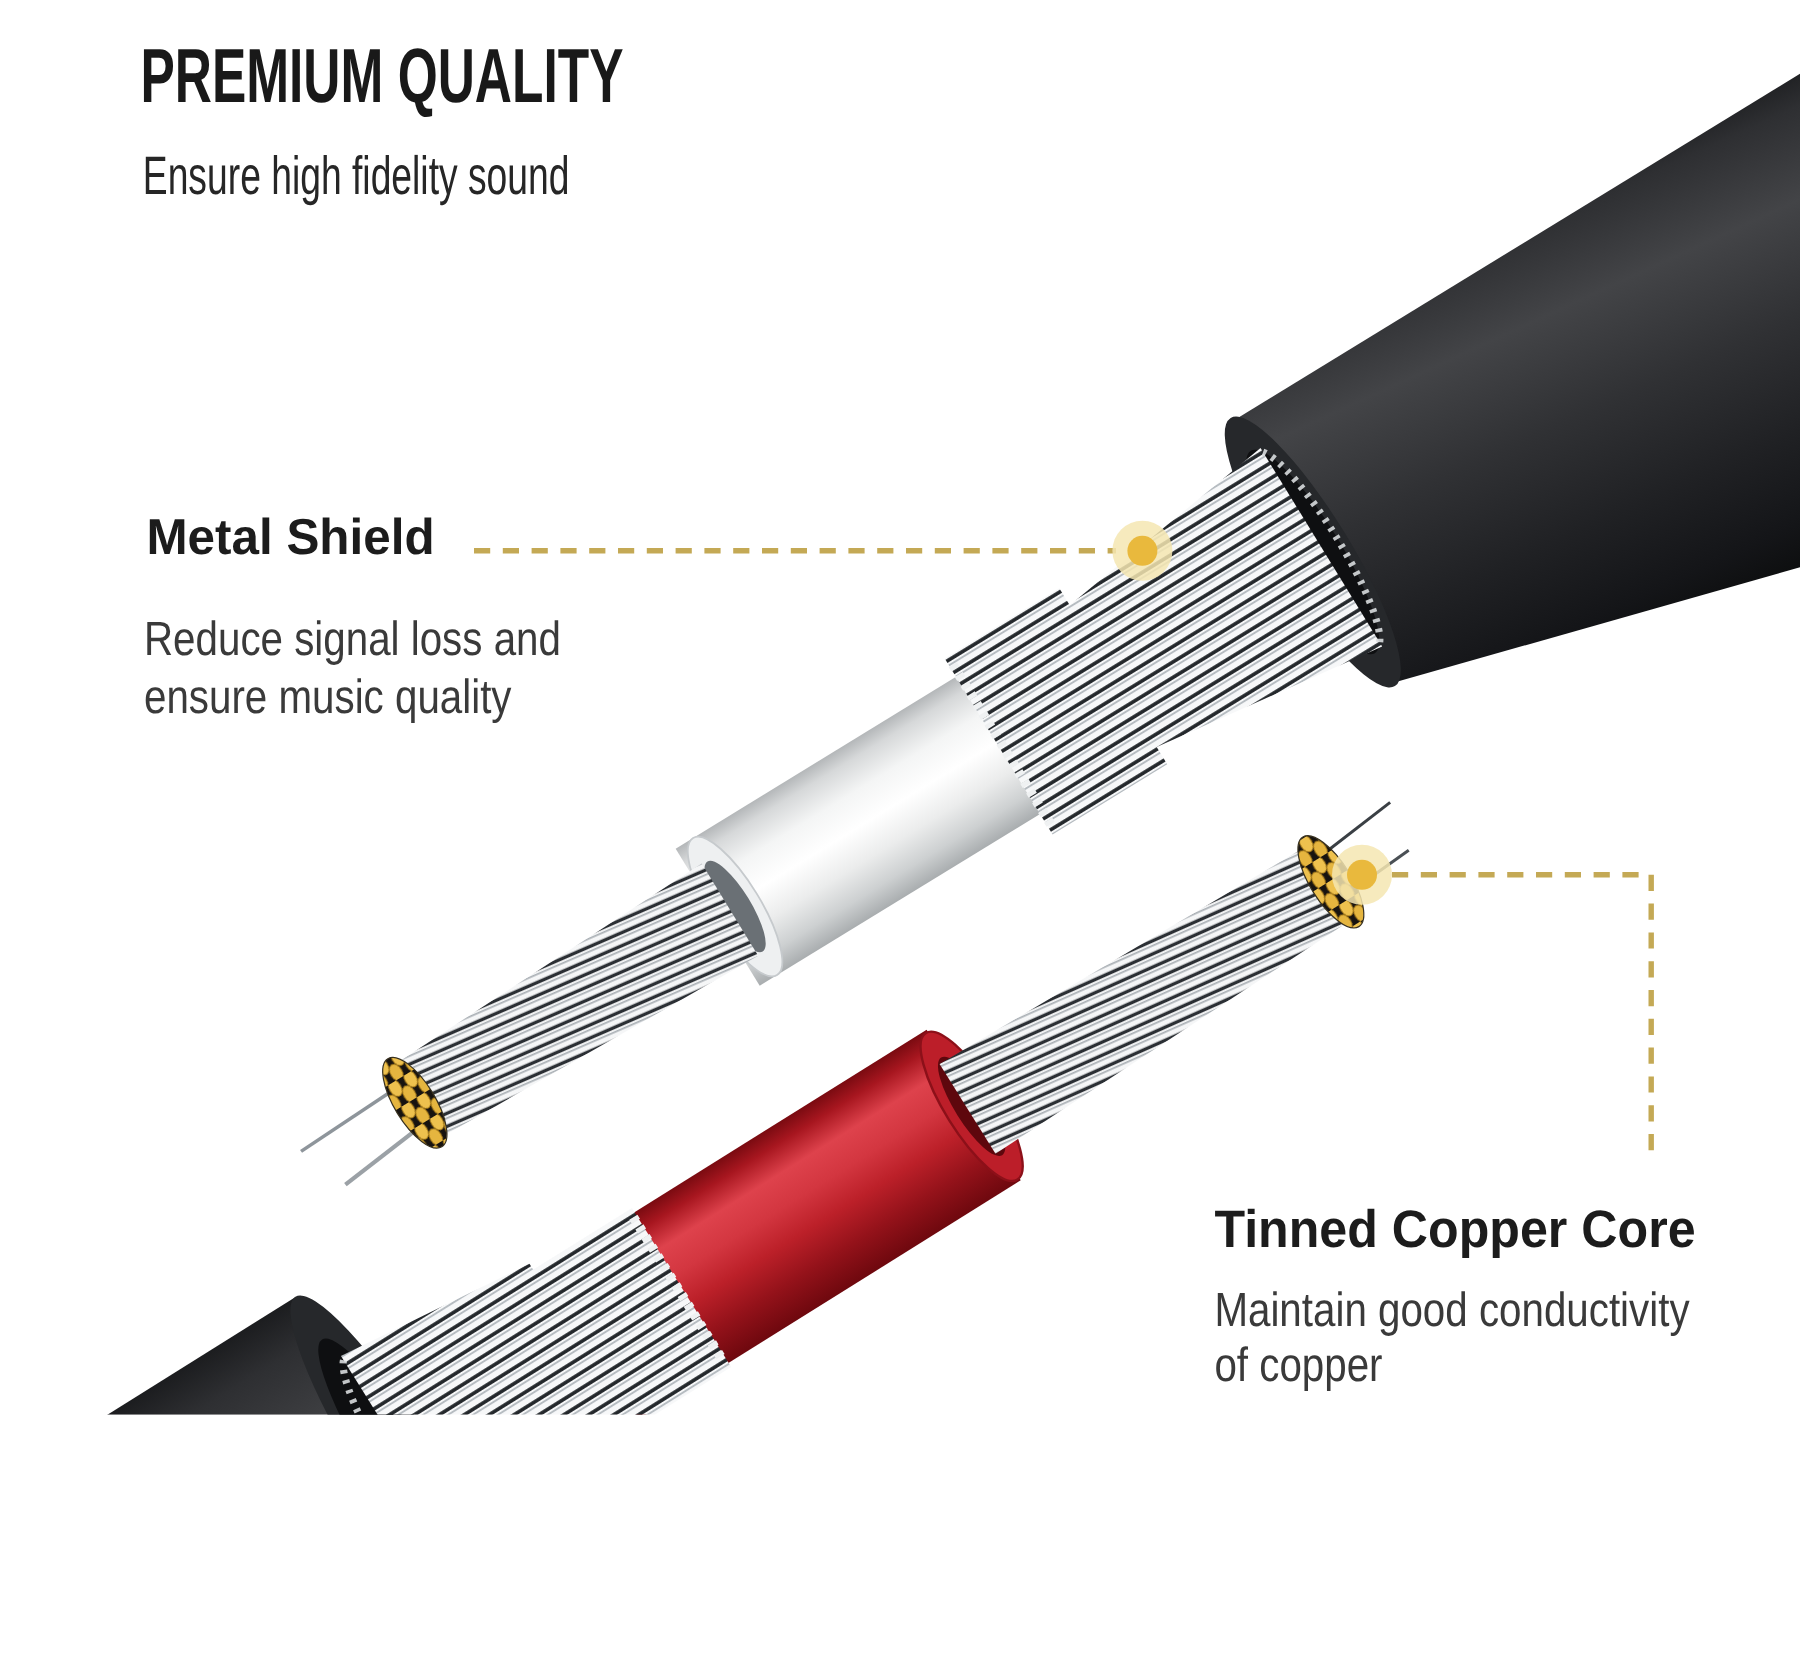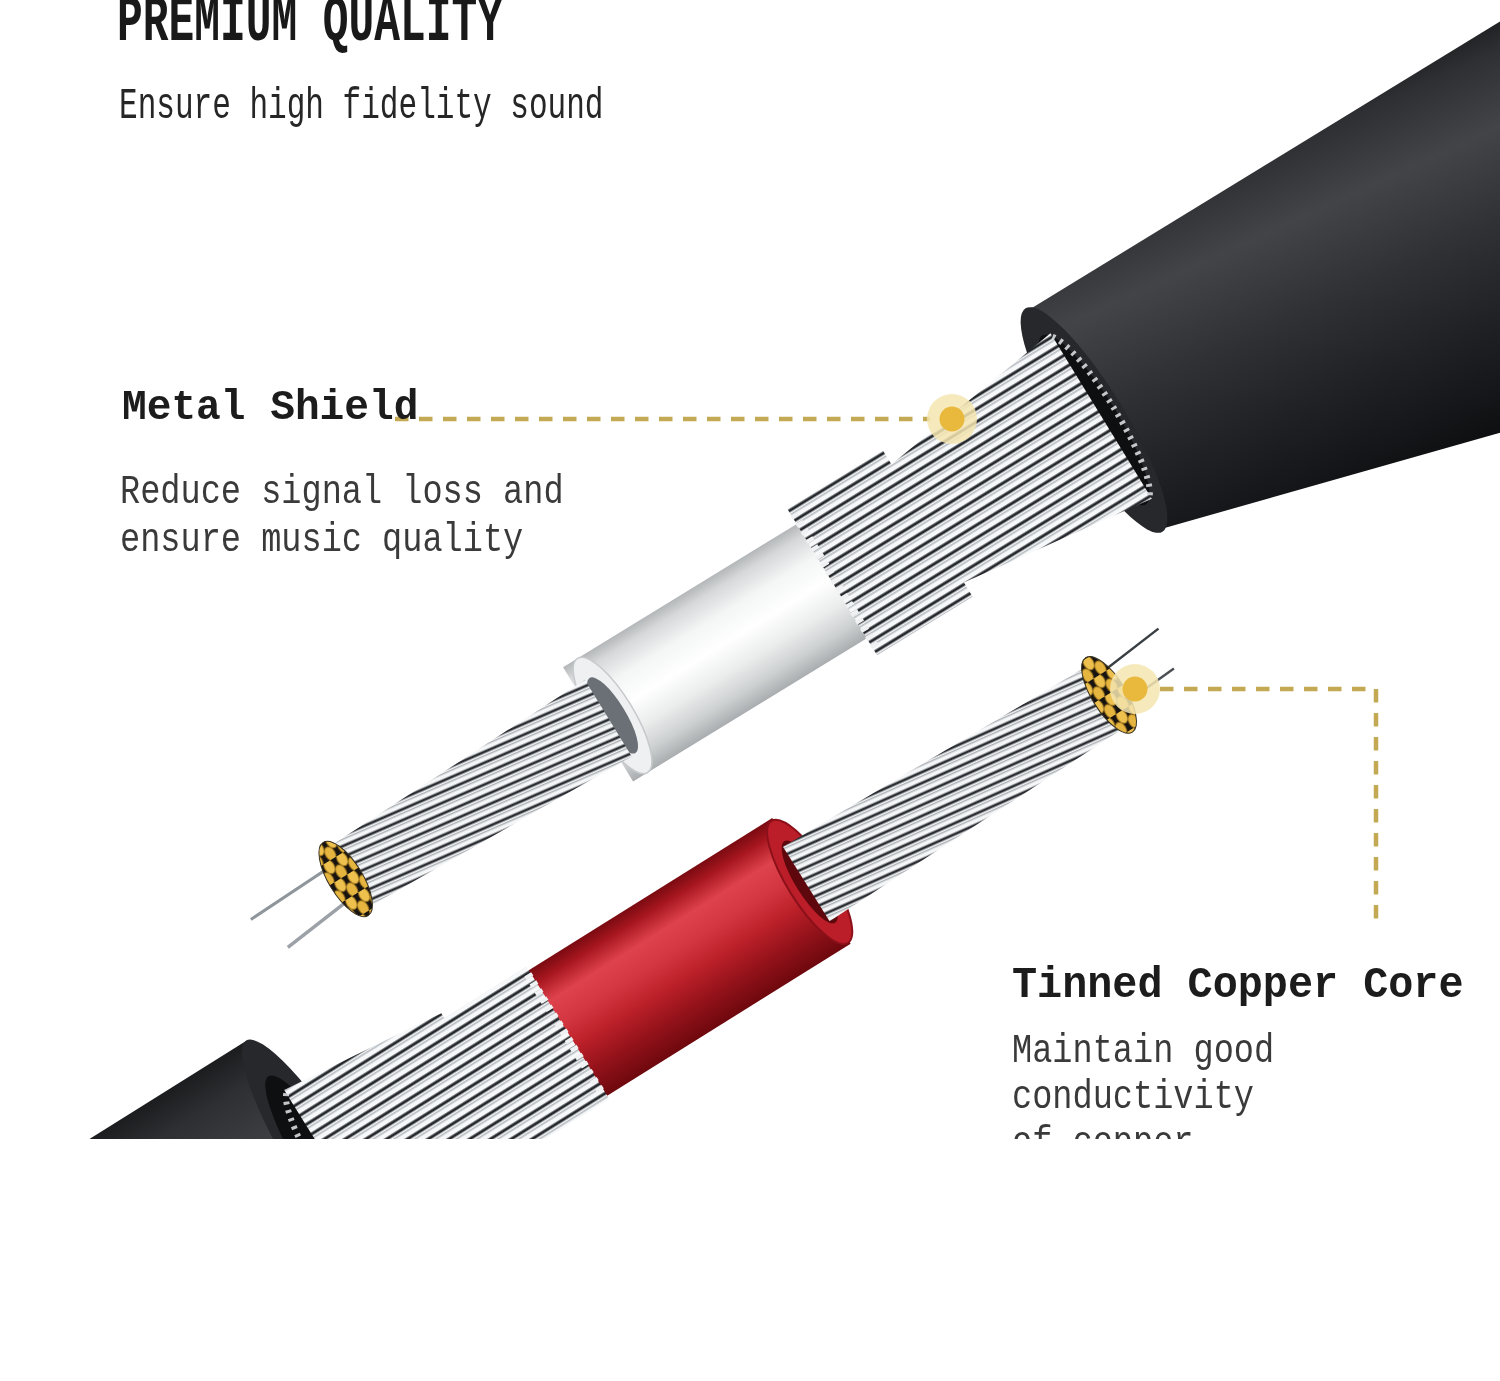--- a/index.html
+++ b/index.html
@@ -1,21 +1,22 @@
 <!DOCTYPE html>
 <html><head>
 <meta charset="utf-8">
 <style>
   html,body{margin:0;padding:0;background:#ffffff;}
   .canvas{
     position:relative;
     width:1500px;height:1139px;
     background:#ffffff;
     overflow:hidden;
-    font-family:Liberation Mono, monospace;
+    font-family:Liberation Sans, sans-serif;
+    margin-top:40px;
   }
   .art{position:absolute;left:0;top:0;width:1500px;height:1381px;}
   .txt{position:absolute;transform-origin:left top;white-space:pre-line;}
   .title{
     left:117px;top:-9px;
     font-size:64px;font-weight:700;line-height:1;
     letter-spacing:0px;color:#191919;
     transform:scaleX(.67);
   }
   .subtitle{

